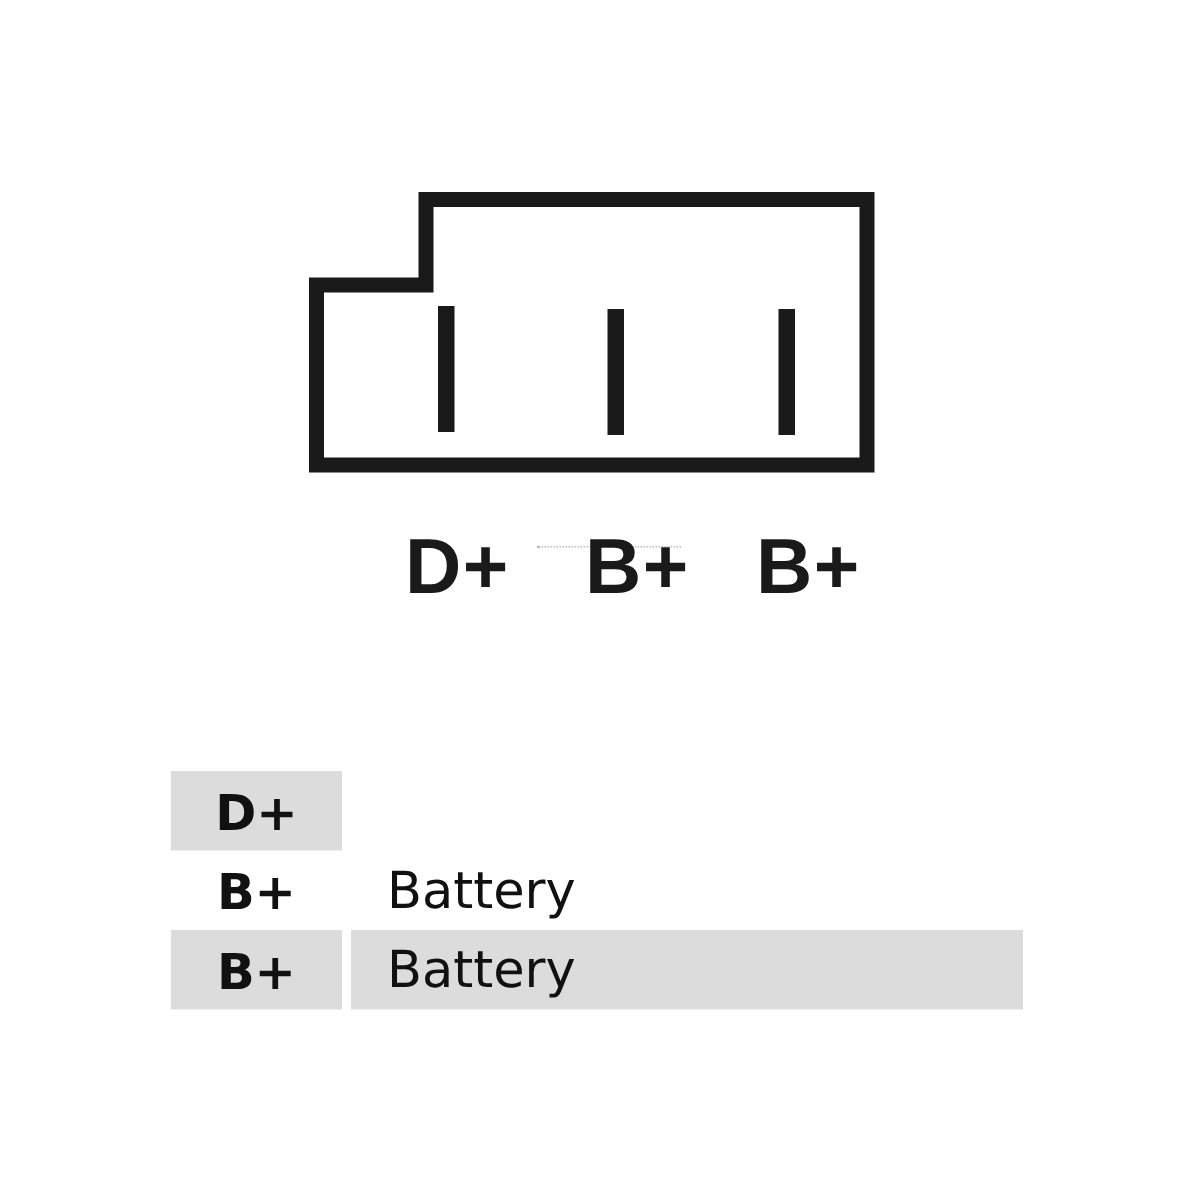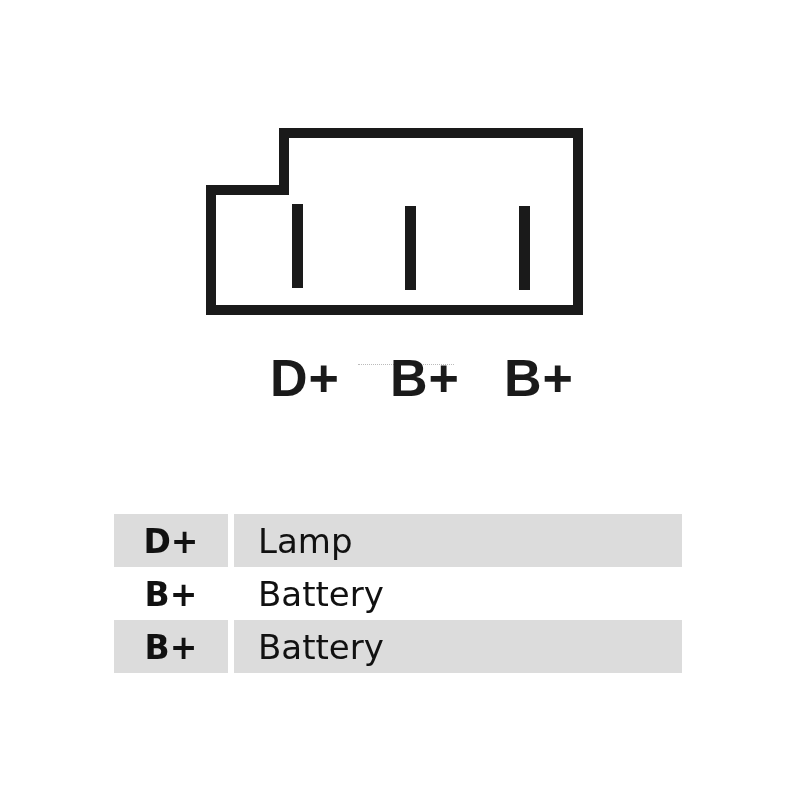--- a/index.html
+++ b/index.html
@@ -28,21 +28,20 @@
 
 <div class="pin-labels">
   <span class="pin-label" style="left:0px;">D+</span>
   <span class="pin-label" style="left:120px;">B+</span>
   <span class="pin-label" style="left:234px;">B+</span>
 </div>
 
 <div class="table">
   <div class="row shaded">
     <div class="cell-code">D+</div>
-    <div class="cell-desc">Lamp</div>
   </div>
   <div class="row">
     <div class="cell-code">B+</div>
     <div class="cell-desc">Battery</div>
   </div>
   <div class="row shaded">
     <div class="cell-code">B+</div>
     <div class="cell-desc">Battery</div>
   </div>
 </div>

